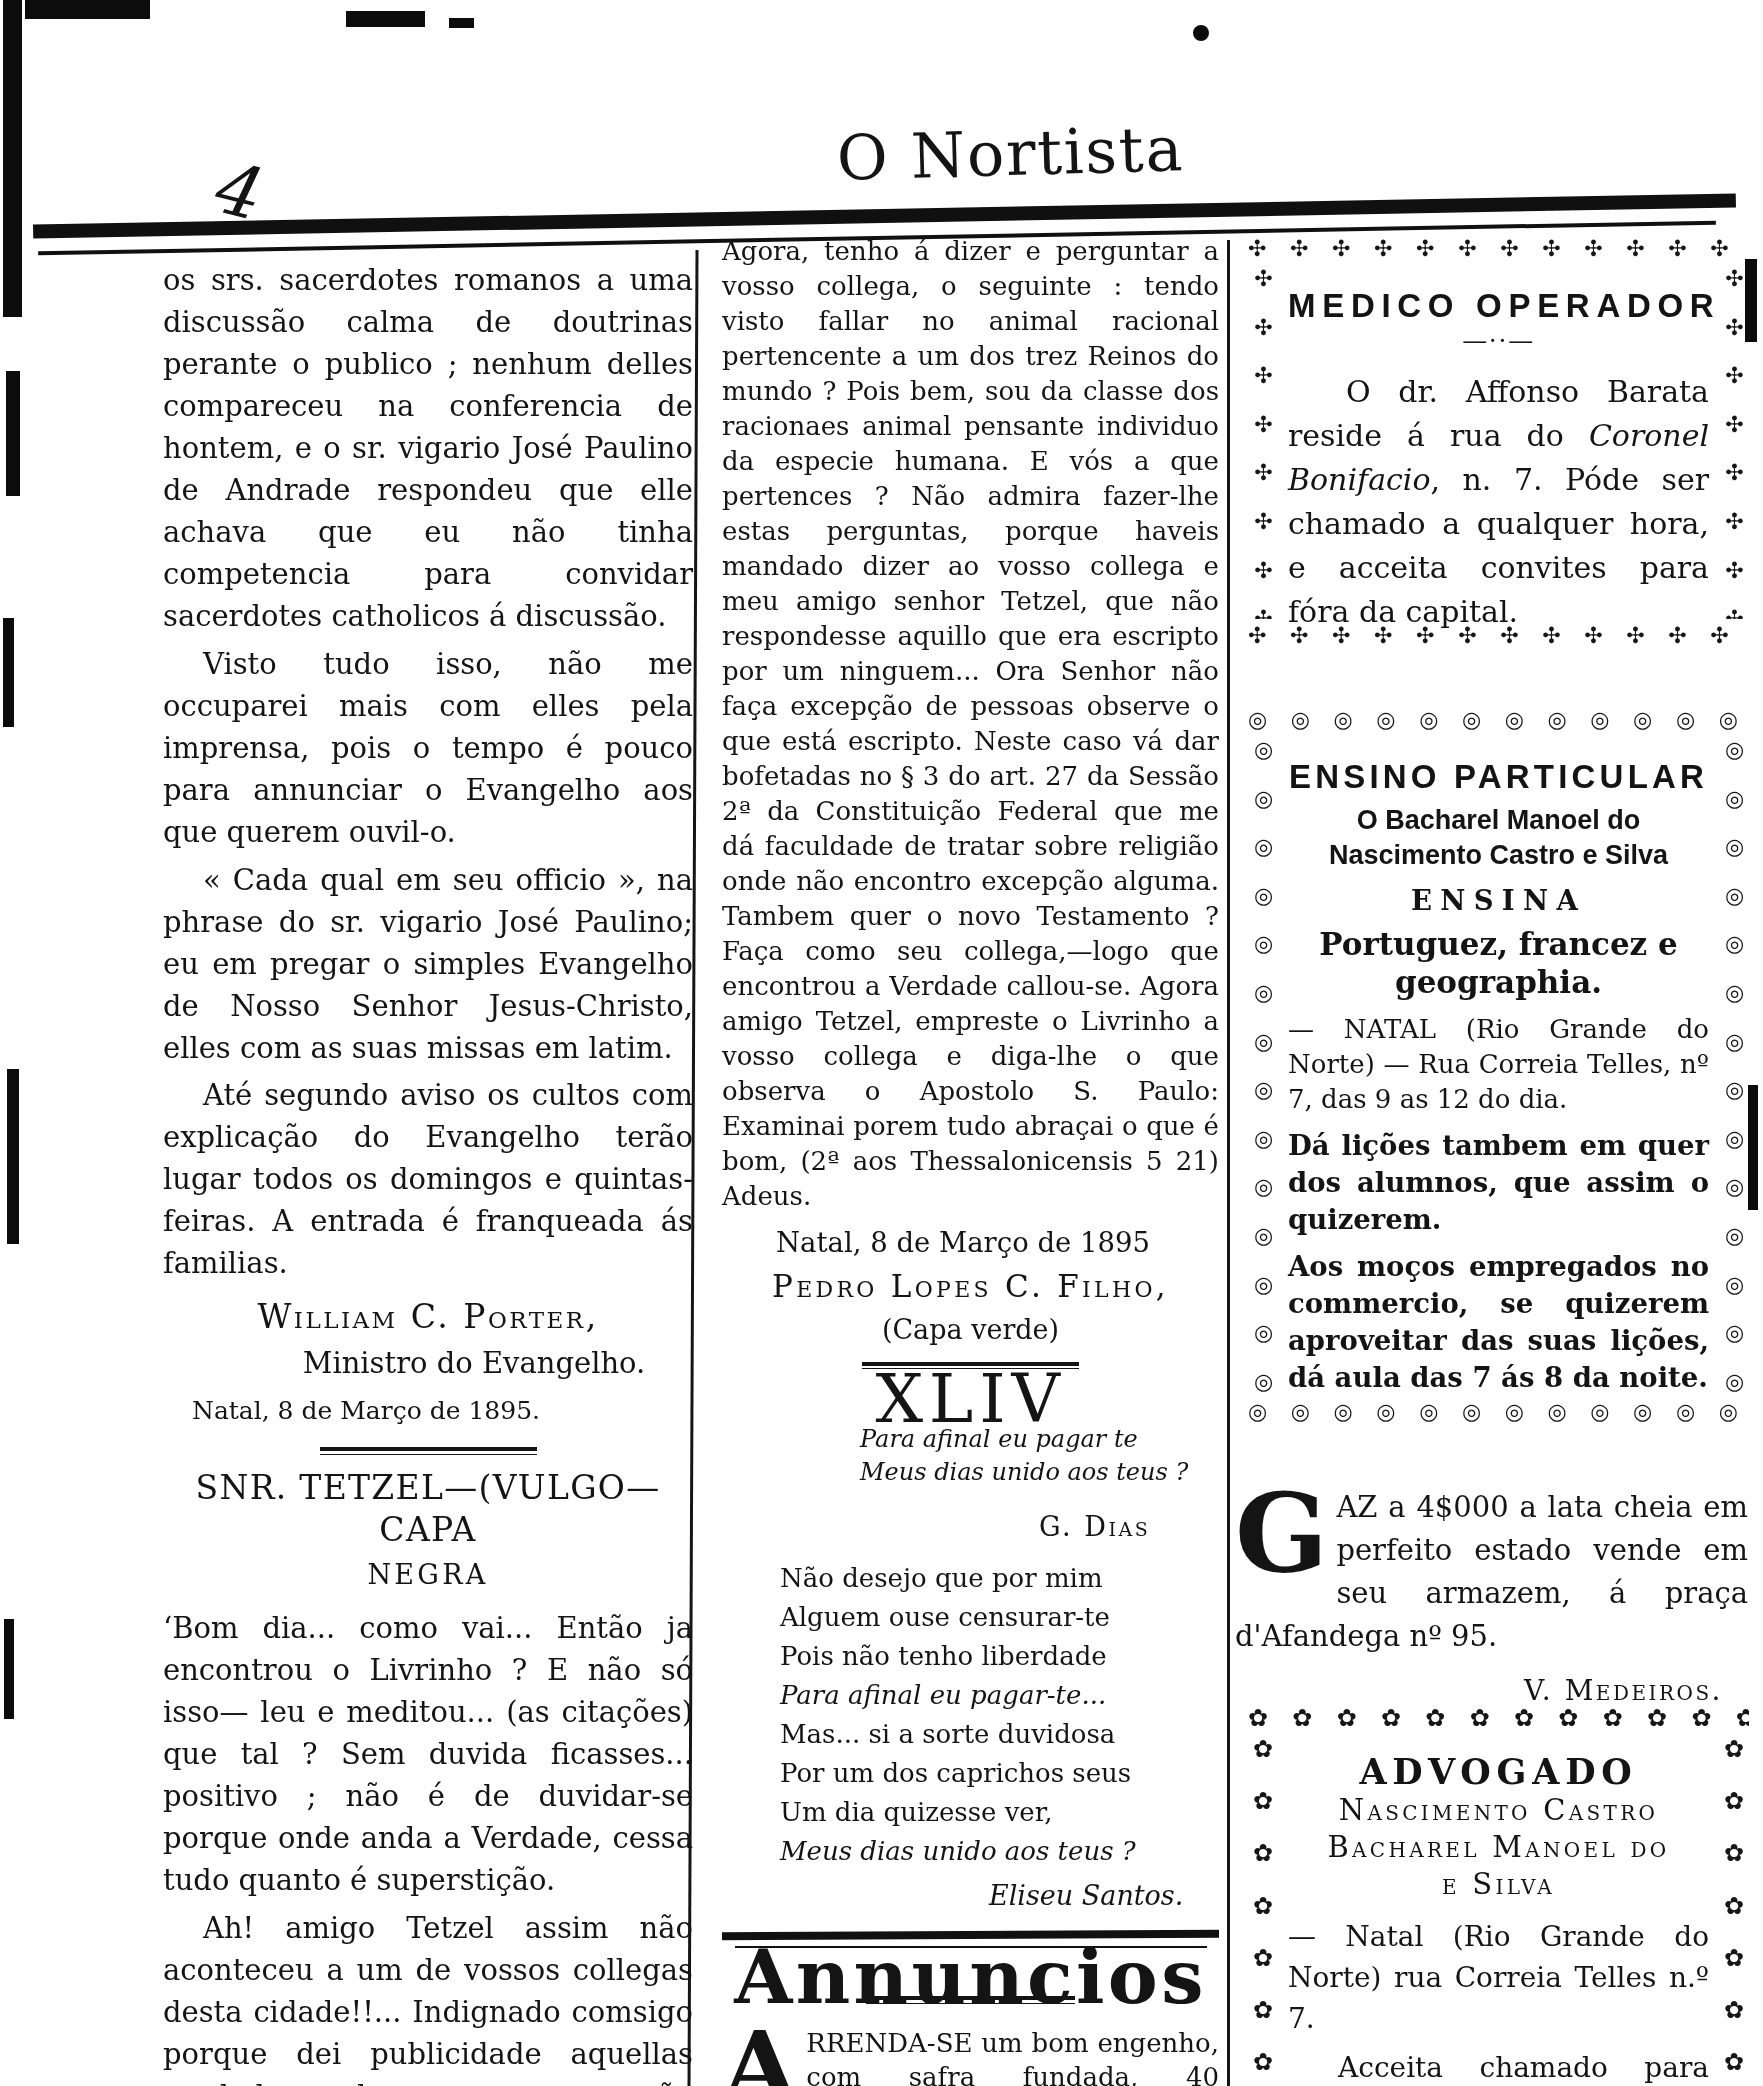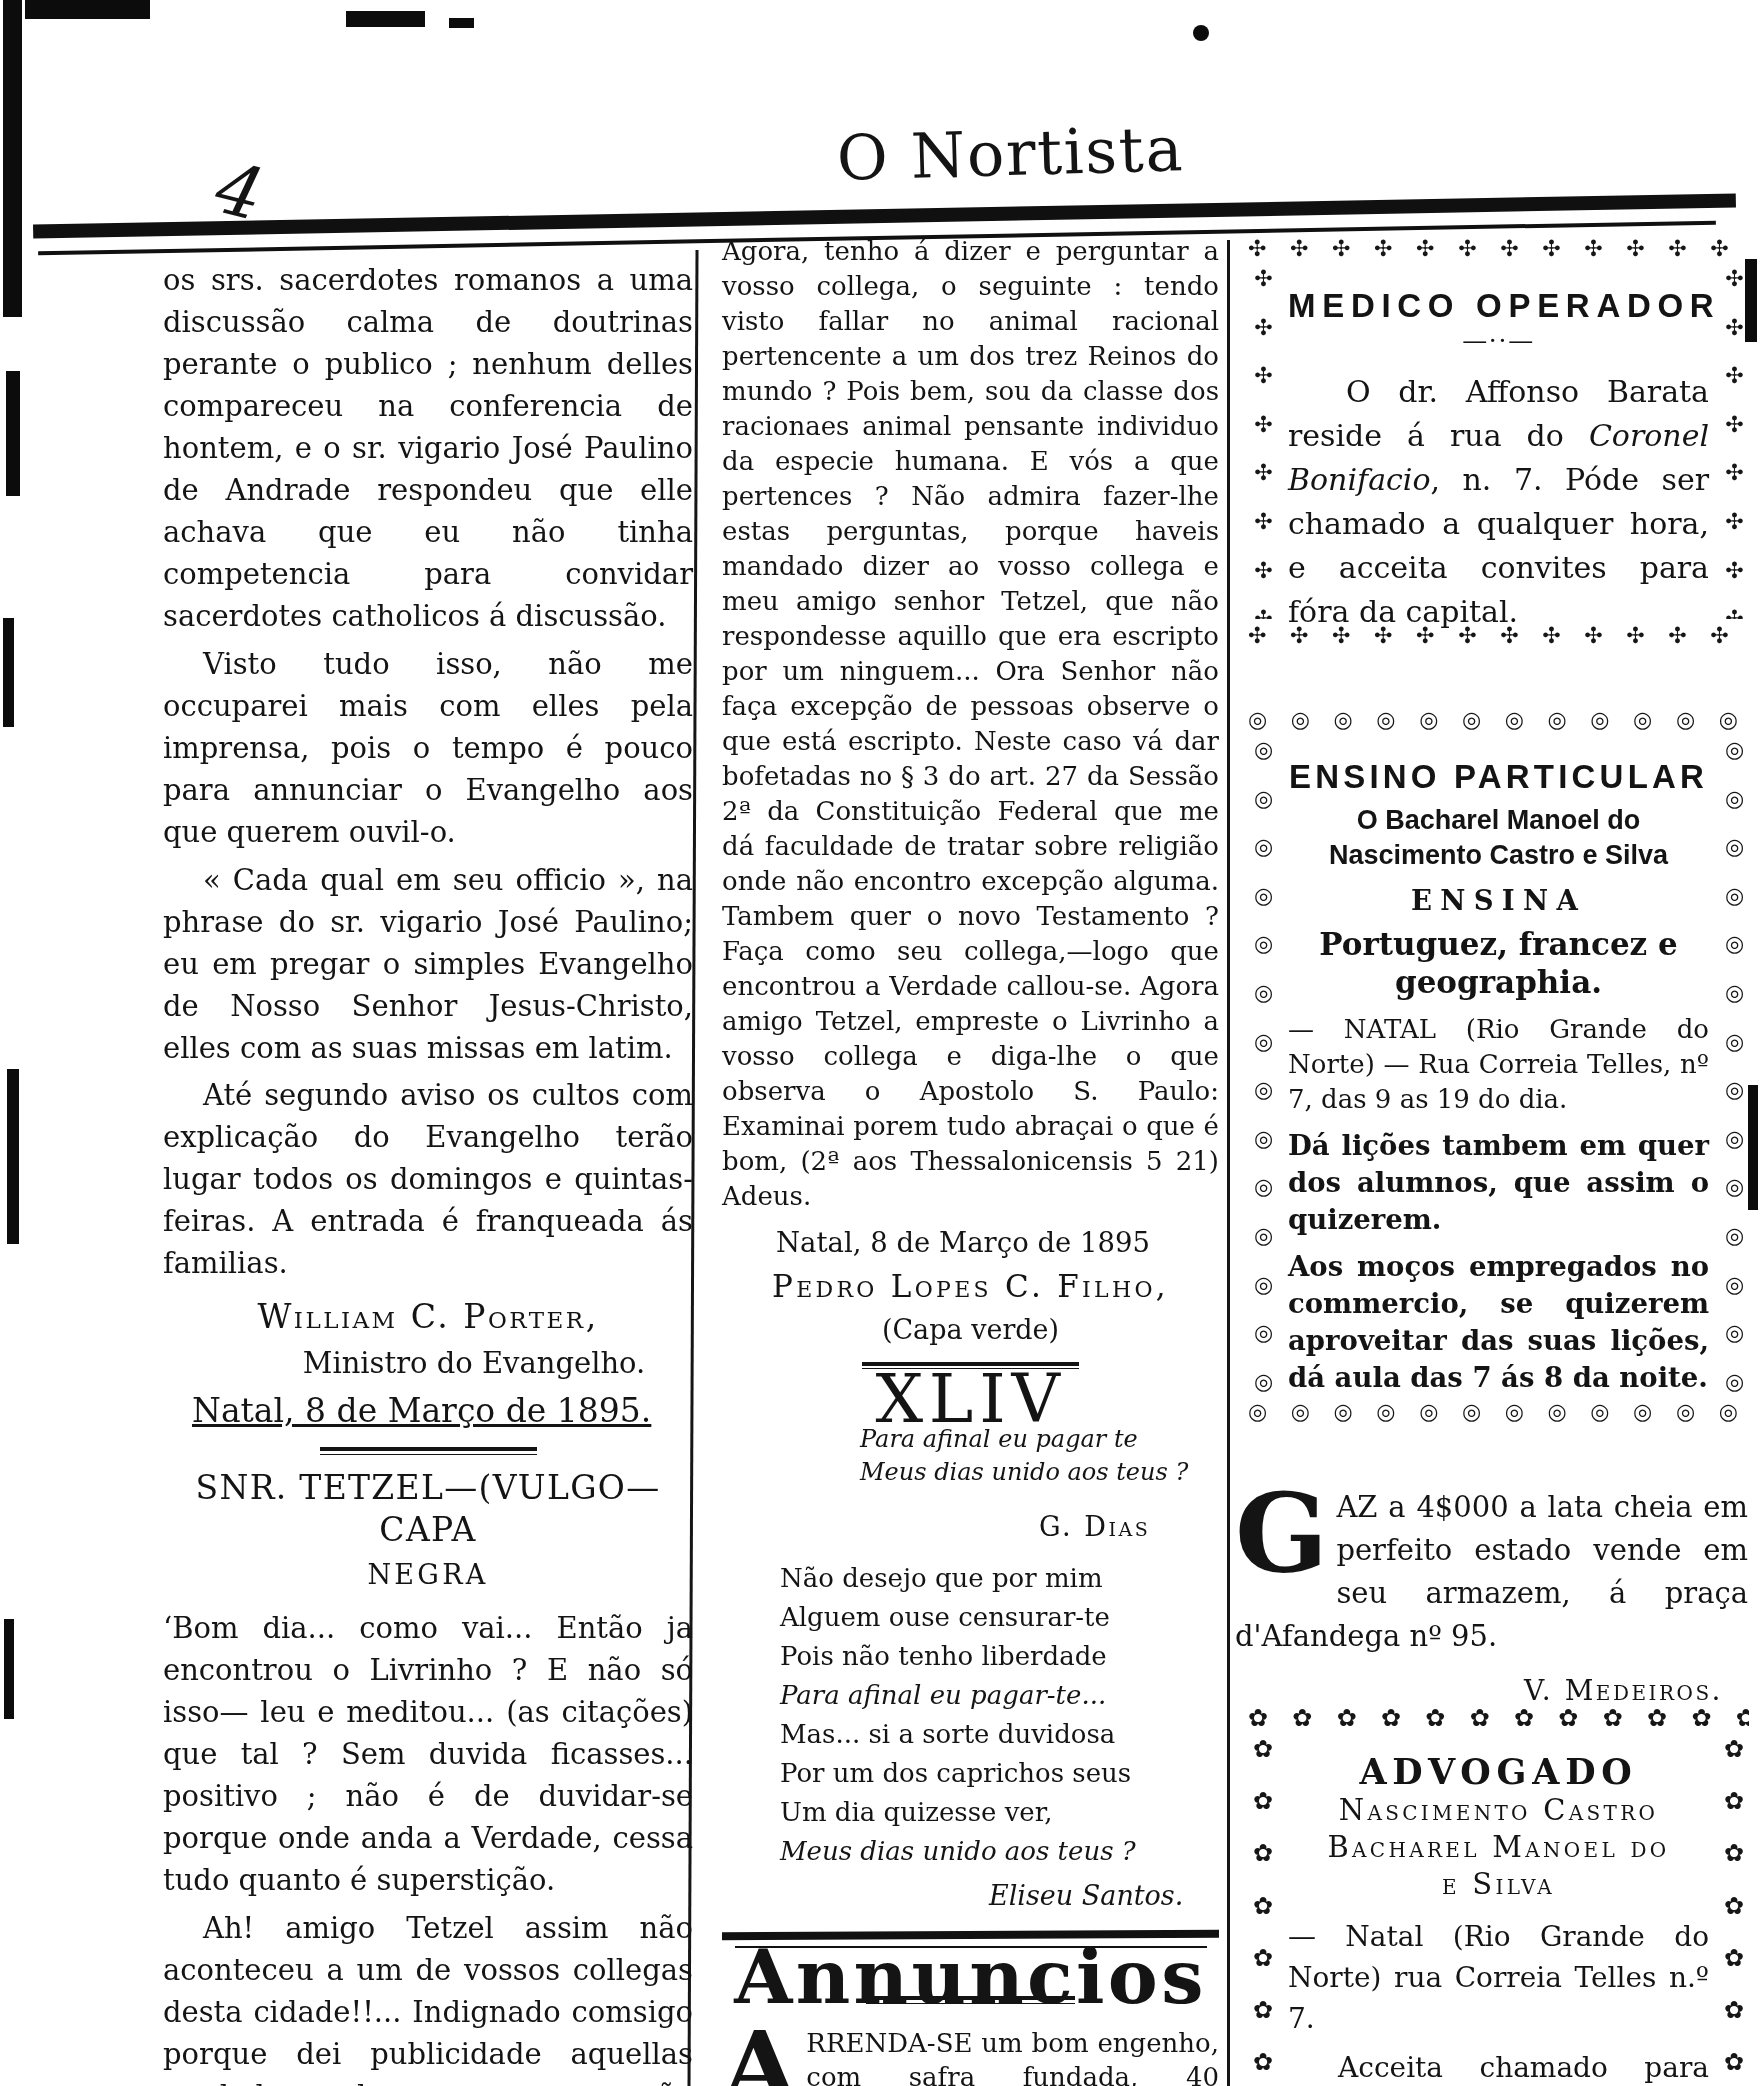--- a/index.html
+++ b/index.html
@@ -19,21 +19,21 @@
   .col-left{left:163px;top:259px;width:530px;font-size:29px;line-height:42px;}
   .col-mid{left:722px;top:234px;width:497px;font-size:26px;line-height:35px;}
   .col p{margin:0 0 5.8px 0;text-indent:40px;}
   .col p.noindent{text-indent:0;}
   .divider{background:#151515;}
   .div1{left:691px;top:250px;width:2.9px;height:2070px;transform:rotate(0.25deg);}
   .div2{left:1227px;top:240px;width:2.5px;height:2081px;}
   
   .sig-name{text-align:center;font-variant:small-caps;font-size:33px;letter-spacing:2.5px;margin:11.7px 0 0 0;}
   .sig-role{text-align:center;padding-left:92px;font-size:29px;margin:4.2px 0 0 0;}
-  .sig-date{padding-left:29px;font-size:33px;margin:5.8px 0 0 0;text-decoration:underline;}
+  .sig-date{padding-left:29px;font-size:25px;margin:5.8px 0 0 0;}
   .rule-short{width:217px;margin:15px auto 12.5px auto;border-top:4.2px solid #141414;
               border-bottom:1.7px solid #141414;height:2.5px;}
   .sect-head{text-align:center;font-size:33px;letter-spacing:1.3px;margin:3.3px 0 2.5px 0;}
   .sect-head2{text-align:center;font-size:27px;letter-spacing:3.3px;margin:0 0 11.7px 0;}
   
   .mid-date{padding-left:54px;margin:11px 0 0 0;font-size:27.5px;}
   .mid-sig{text-align:center;font-variant:small-caps;font-size:31px;letter-spacing:3.3px;margin:9.2px 0 0 0;}
   .mid-note{text-align:center;font-size:27px;margin:7.5px 0 0 0;}
   .poem-num{text-align:center;font-size:67px;letter-spacing:5.8px;margin:12.5px 0 6.7px 0;text-indent:0;}
   .epigraph{margin-left:138px;font-style:italic;font-size:24px;line-height:33px;}
@@ -166,21 +166,21 @@
   <div class="frame" style="top:705px;height:722px;">
     <div class="orn orn-h orn-top">◎ ◎ ◎ ◎ ◎ ◎ ◎ ◎ ◎ ◎ ◎ ◎ ◎ ◎ ◎ ◎ ◎ ◎ ◎ ◎ </div>
     <div class="orn orn-h orn-bottom">◎ ◎ ◎ ◎ ◎ ◎ ◎ ◎ ◎ ◎ ◎ ◎ ◎ ◎ ◎ ◎ ◎ ◎ ◎ ◎ </div>
     <div class="orn orn-v orn-left">◎ ◎ ◎ ◎ ◎ ◎ ◎ ◎ ◎ ◎ ◎ ◎ ◎ ◎ ◎ ◎ ◎ ◎ ◎ ◎ ◎ ◎ ◎ ◎ </div>
     <div class="orn orn-v orn-right">◎ ◎ ◎ ◎ ◎ ◎ ◎ ◎ ◎ ◎ ◎ ◎ ◎ ◎ ◎ ◎ ◎ ◎ ◎ ◎ ◎ ◎ ◎ ◎ </div>
     <div class="frame-inner">
       <div class="ad-title" style="letter-spacing:4.2px;">ENSINO PARTICULAR</div>
       <div class="ens-teacher">O Bacharel Manoel do Nascimento Castro e Silva</div>
       <div class="ens-ensina">ENSINA</div>
       <div class="ens-subjects">Portuguez, francez e geographia.</div>
-      <div class="ens-address">— NATAL (Rio Grande do Norte) — Rua Correia Telles, nº 7, das 9 as 19 do dia.</div>
+      <div class="ens-address">— NATAL (Rio Grande do Norte) — Rua Correia Telles, nº 7, das 9 as 12 do dia.</div>
       <div class="ens-bold">Dá lições tambem em quer dos alumnos, que assim o quizerem.</div>
       <div class="ens-bold">Aos moços empregados no commercio, se quizerem aproveitar das suas lições, dá aula das 7 ás 8 da noite.</div>
     </div>
   </div>
 
   <div class="abs gaz">
     <span class="dropcap" style="font-size:109px;line-height:88px;">G</span><span>AZ a 4$000 a lata cheia em perfeito estado vende em seu armazem, á praça d'Afandega nº 95.</span>
     <div class="gaz-sig">V. Medeiros.</div>
   </div>
 

